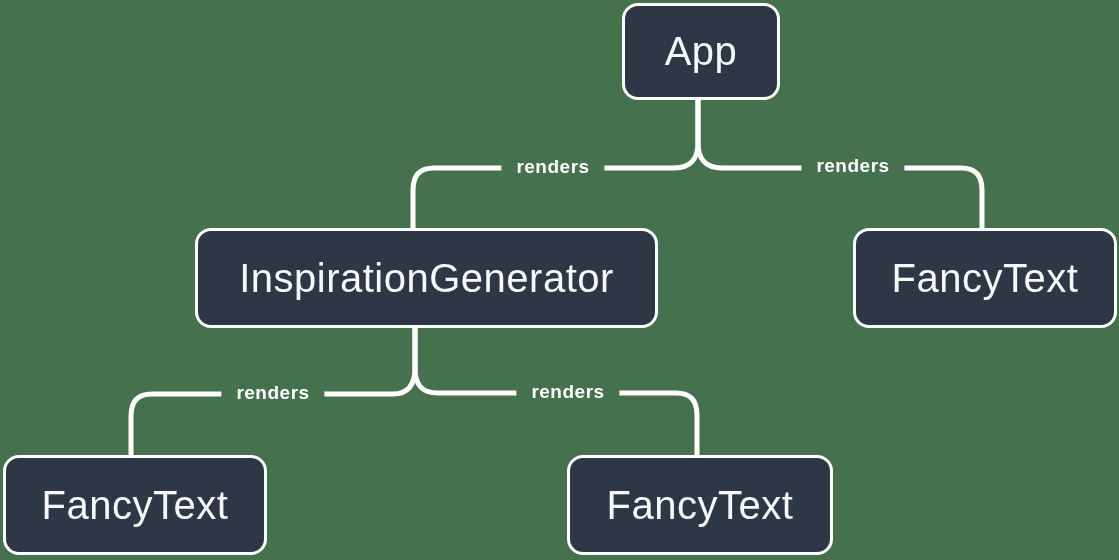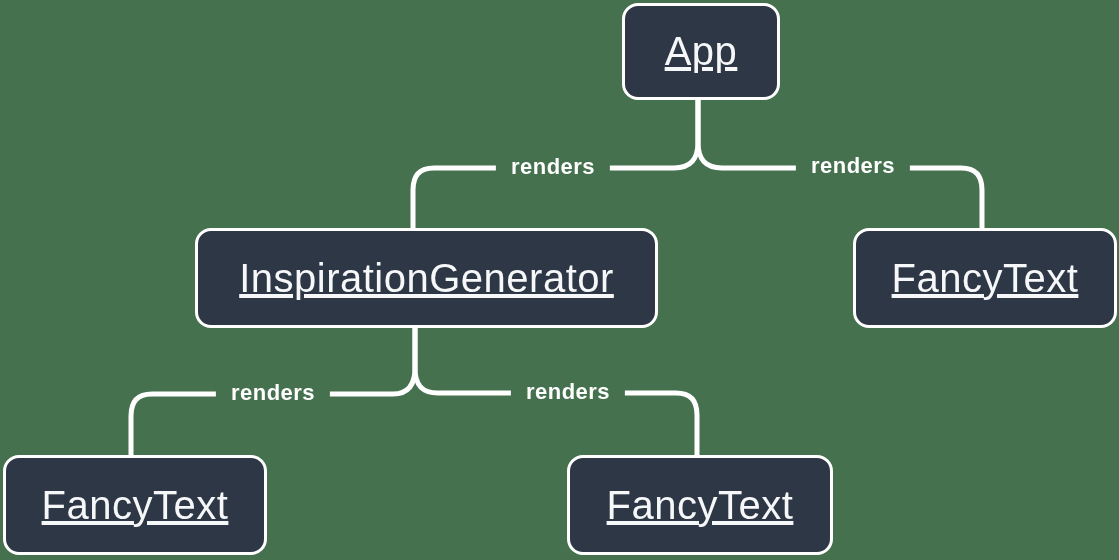--- a/index.html
+++ b/index.html
@@ -40,33 +40,32 @@
     align-items: center;
     justify-content: center;
     background: var(--node-fill);
     border: 3px solid var(--node-border);
     border-radius: 16px;
     color: var(--text);
     font-size: 40px;
     font-weight: 400;
     letter-spacing: 0.5px;
     white-space: nowrap;
-    text-decoration: underline;
   }
   .node-app                  { left: 622px; top: 3px;   width: 158px; height: 97px;  }
   .node-inspiration-generator{ left: 195px; top: 228px; width: 463px; height: 100px; }
   .node-fancy-text-top       { left: 853px; top: 228px; width: 264px; height: 100px; }
   .node-fancy-text-bottom    { left: 3px;   top: 455px; width: 264px; height: 100px; }
   .node-copyright            { left: 567px; top: 455px; width: 266px; height: 100px; }
   .edge-label {
     position: absolute;
     transform: translate(-50%, -50%);
     background: var(--bg);
     color: var(--edge);
-    font-size: 22px;
+    font-size: 19px;
     font-weight: 700;
     letter-spacing: 0.5px;
     padding: 0 15px;
     white-space: nowrap;
     line-height: 1.2;
   }
   .edge-label-1 { left: 553px; top: 167px; }
   .edge-label-2 { left: 853px; top: 166px; }
   .edge-label-3 { left: 273px; top: 393px; }
   .edge-label-4 { left: 568px; top: 392px; }

